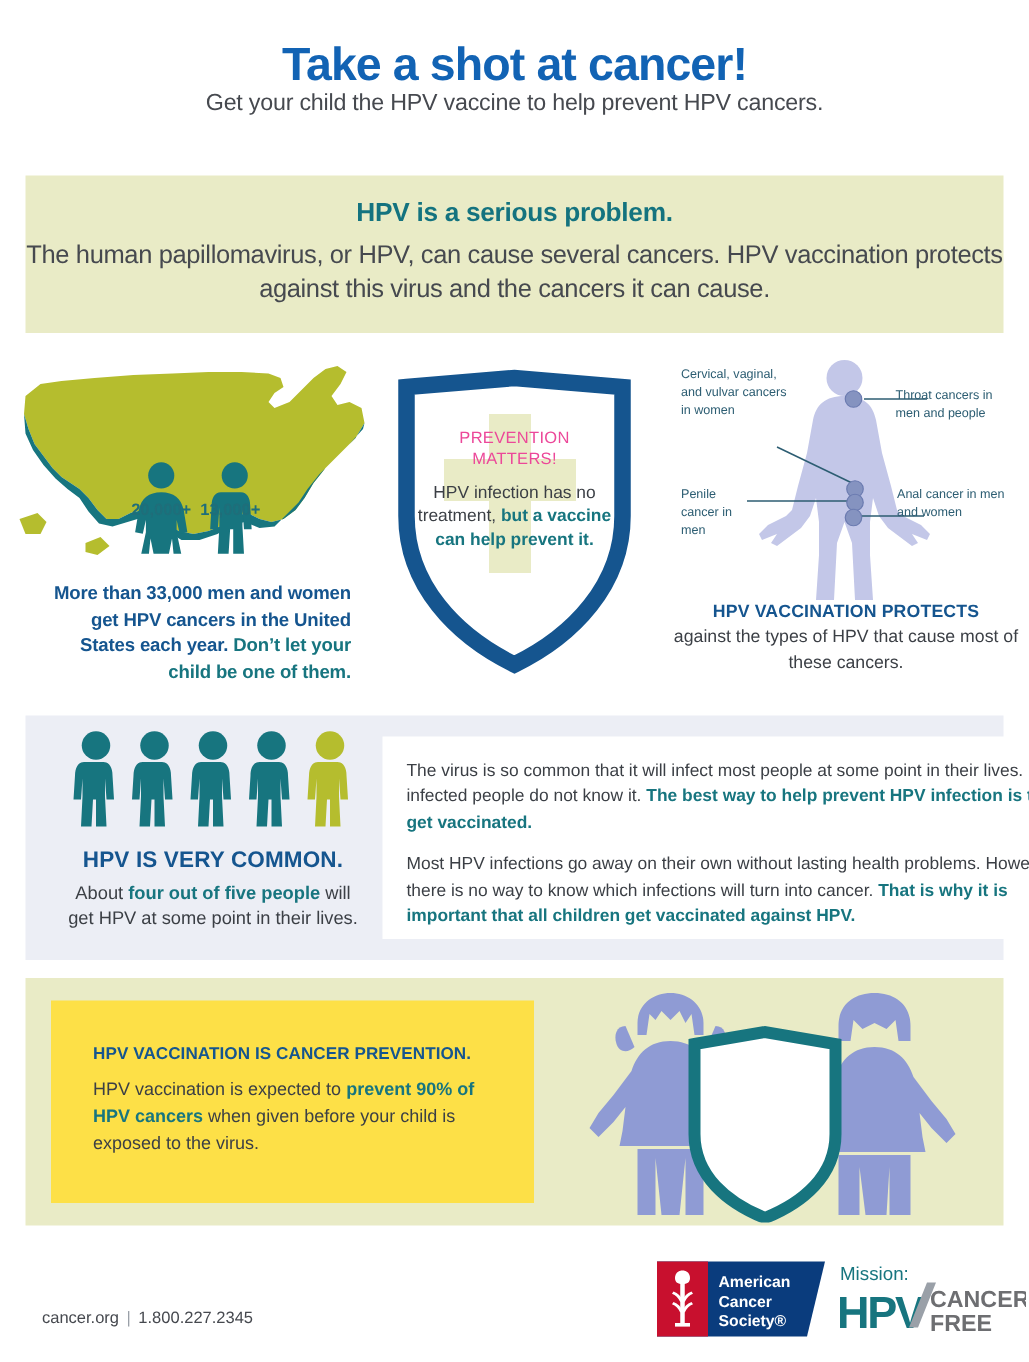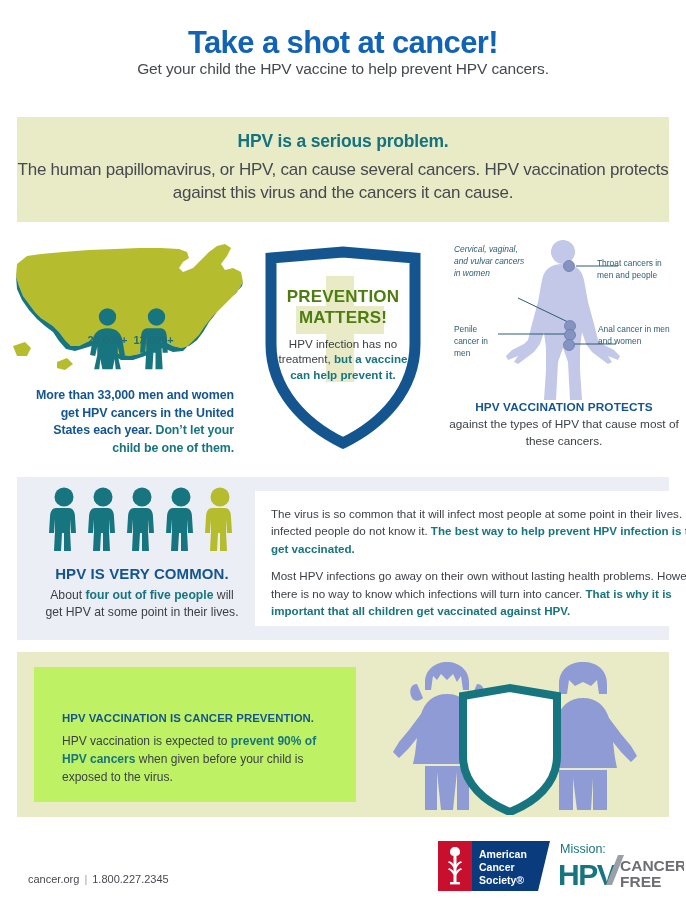--- a/index.html
+++ b/index.html
@@ -56,21 +56,21 @@
   }
   .map-cap .teal { color:#17757f; }
 
   
   .shield-col { position:absolute; left:248px; top:2px; width:190px; height:225px; }
   .shield-col svg { position:absolute; left:0; top:0; }
   .shield-txt {
     position:absolute; left:22px; top:48px; width:146px; text-align:center;
   }
   .shield-txt .big {
-    font-size:17px; font-weight:bold; color:#4d7c0f; line-height:1.25;
+    font-size:11px; font-weight:normal; color:#ec4899; line-height:1.25;
     letter-spacing:0.2px;
   }
   .shield-txt .sm {
     margin-top:7px; font-size:11.6px; color:#3b3f45; line-height:1.38;
   }
   .shield-txt .sm b { color:#17757f; }
 
   
   .body-col { position:absolute; left:440px; top:4px; width:246px; height:228px; }
   .body-col svg { position:absolute; left:0; top:0; }
@@ -104,21 +104,21 @@
   .para + .para { margin-top:10px; }
   .para b { color:#17757f; }
 
   
   .row4 {
     position:absolute; left:17px; top:652px; width:652px; height:165px;
     background:#e9ebc6;
   }
   .white-box {
     position:absolute; left:17px; top:15px; width:322px; height:135px;
-    background:#bef264; padding:45px 22px 0 28px;
+    background:#fde047; padding:30px 22px 0 28px;
   }
   .wb-h { font-size:11.4px; font-weight:bold; color:#15558f; letter-spacing:0.05px; }
   .wb-p { margin-top:9px; font-size:12px; color:#3b3f45; line-height:1.48; }
   .wb-p b { color:#17757f; }
 
   .kids { position:absolute; left:370px; top:8px; width:275px; height:155px; }
   .kids svg { position:absolute; left:0; top:0; }
   .kid-shield-txt {
     position:absolute; left:76px; top:52px; width:94px; text-align:center;
     color:#17757f; font-weight:bold; line-height:1.12;
@@ -225,21 +225,21 @@
         <line x1="58" y1="94" x2="126" y2="94"></line>
         <line x1="129" y1="104" x2="176" y2="104"></line>
       </g>
       <g fill="#8593c0" stroke="#6b7bb0" stroke-width="0.8">
         <circle cx="129" cy="26" r="5.5"></circle>
         <circle cx="130" cy="86" r="5.5"></circle>
         <circle cx="130" cy="95" r="5.5"></circle>
         <circle cx="129" cy="105" r="5.5"></circle>
       </g>
     </svg>
-    <div class="lbl" style="left:14px; top:4px; width:72px;font-style:italic;">Cervical, vaginal, and vulvar cancers in women</div>
+    <div class="lbl" style="left:14px; top:4px; width:72px;">Cervical, vaginal, and vulvar cancers in women</div>
     <div class="lbl" style="left:157px; top:18px; width:74px;">Throat cancers in men and people</div>
     <div class="lbl" style="left:14px; top:84px; width:48px;">Penile cancer in men</div>
     <div class="lbl" style="left:158px; top:84px; width:72px;">Anal cancer in men and women</div>
     <div class="body-cap">
       <div class="h">HPV VACCINATION PROTECTS</div>
       <div class="p">against the types of HPV that cause most of these cancers.</div>
     </div>
   </div>
 </div>
 

